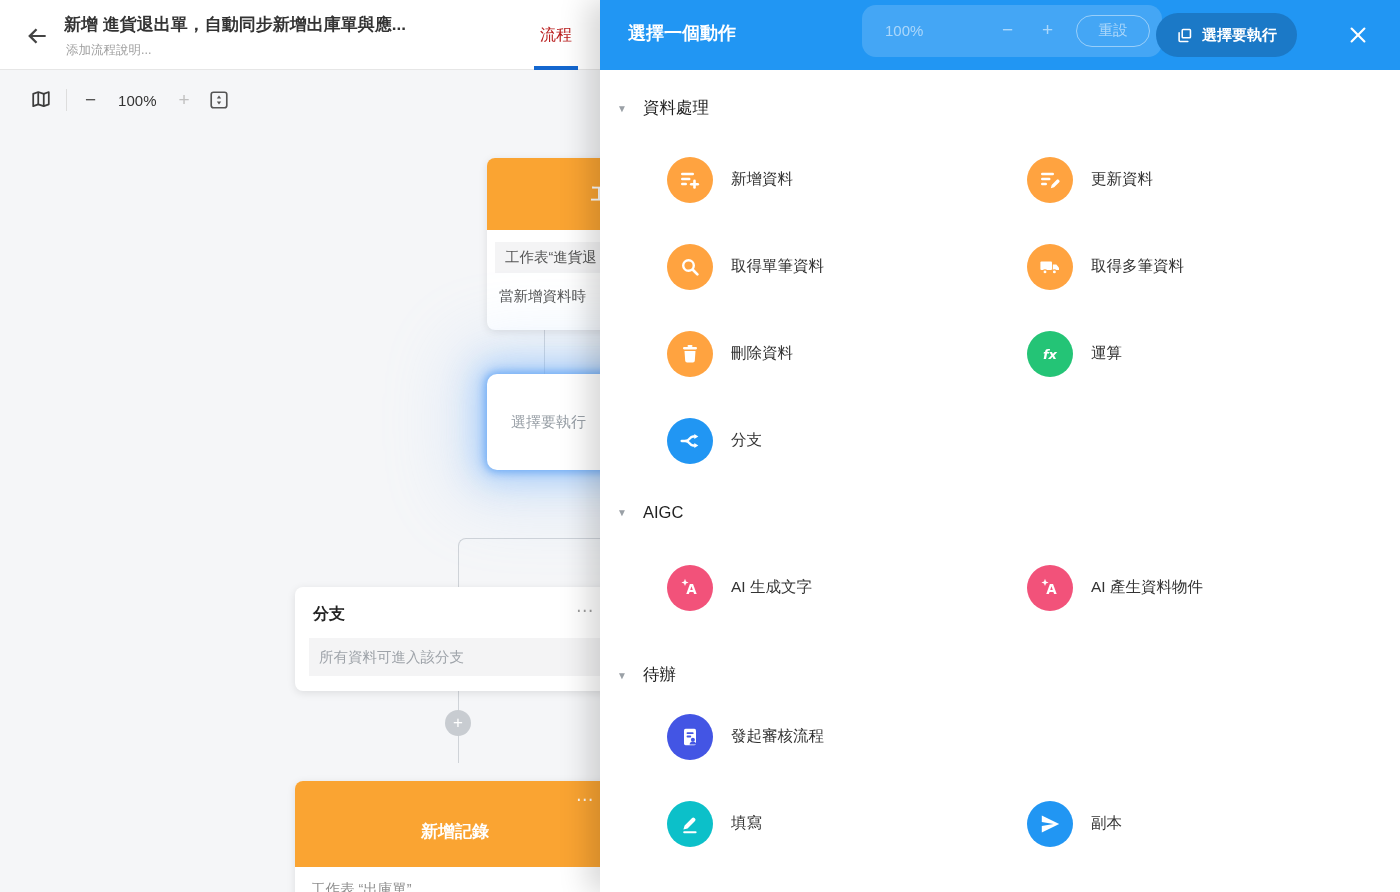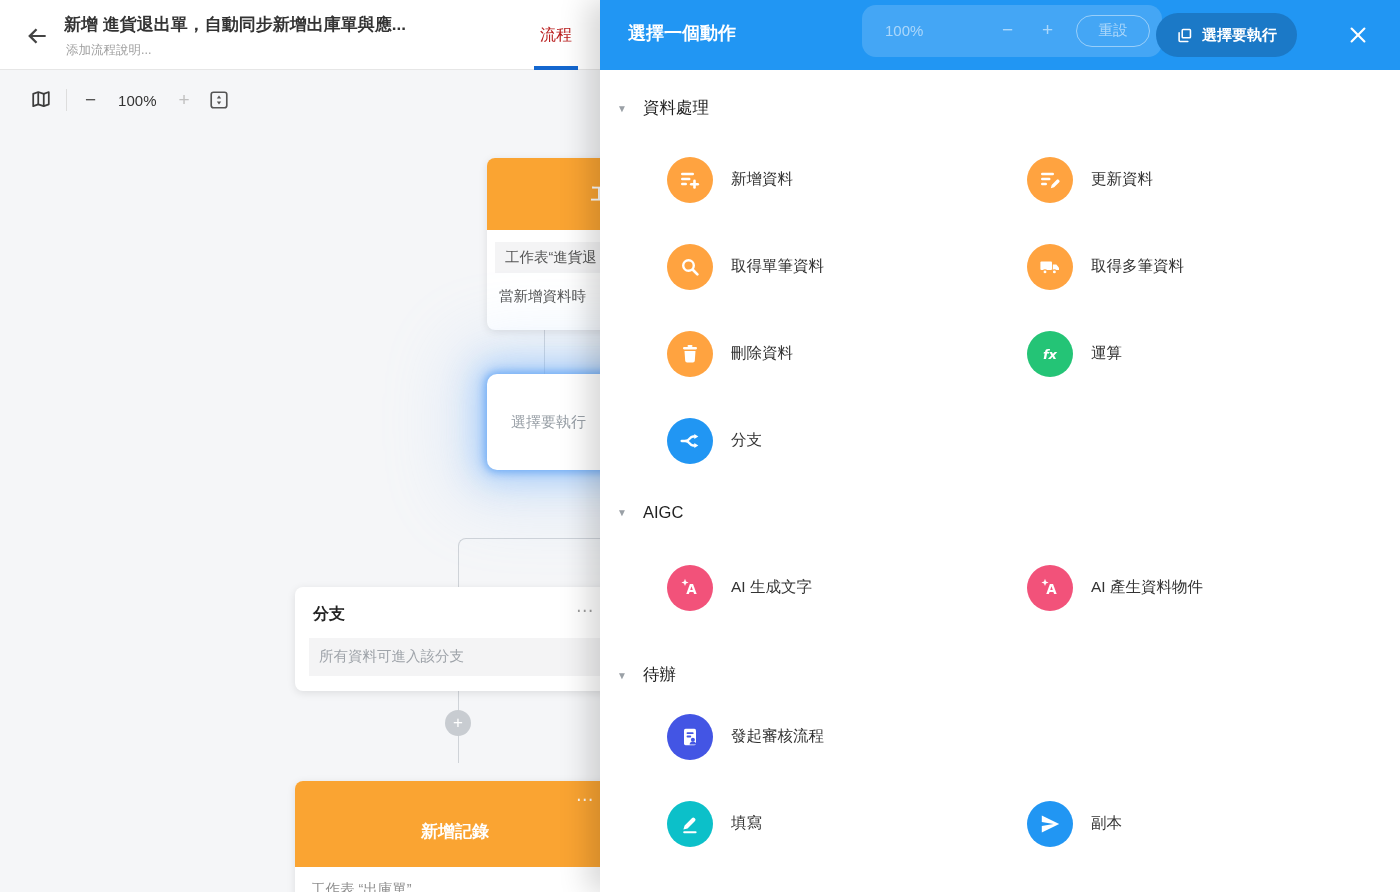--- a/index.html
+++ b/index.html
@@ -34,21 +34,21 @@
   .trig-title { position:absolute; left:104px; top:0; height:72px; display:flex; align-items:center; color:#fff; font-size:17px; font-weight:bold; }
   .trig-line1 { margin:12px 10px 0 8px; background:#f4f4f5; padding:6px 10px; font-size:14.5px; color:#555; white-space:nowrap; }
   .trig-line2 { margin:14px 10px 0 12px; font-size:14.5px; color:#555; white-space:nowrap; }
 
   .glow-node { position:absolute; background:#fff; border-radius:10px; z-index:2;
     box-shadow:0 0 10px 2px rgba(90,160,245,.85), 0 0 30px 14px rgba(120,180,250,.45), 0 0 70px 34px rgba(150,195,250,.22);
     display:flex; align-items:center; }
   .glow-node .ph-text { padding-left:24px; font-size:15px; color:#9aa1a8; white-space:nowrap; }
 
   .branch-title { padding:17px 0 0 18px; font-size:16px; font-weight:bold; color:#222; }
-  .branch-cond { margin:13px 14px 0 14px; background:#f4f4f5; height:38px; line-height:38px; padding-left:10px; font-size:14.5px; color:#9ea3a9; white-space:nowrap; overflow:hidden;font-family:Liberation Mono, monospace; }
+  .branch-cond { margin:13px 14px 0 14px; background:#f4f4f5; height:38px; line-height:38px; padding-left:10px; font-size:14.5px; color:#9ea3a9; white-space:nowrap; overflow:hidden; }
   .more-dots { position:absolute; font-size:17px; letter-spacing:2px; color:#9e9e9e; }
 
   .plus-btn { position:absolute; width:26px; height:26px; border-radius:50%; background:#c8ccd1; color:#fff; font-size:17px; line-height:25px; text-align:center; cursor:pointer; z-index:2; }
 
   .addrec-header { height:86px; background:#faa432; border-radius:8px 8px 0 0; position:relative; display:flex; align-items:center; justify-content:center; }
   .addrec-title { color:#fff; font-size:17px; font-weight:bold; margin-top:14px; }
   .addrec-body { padding:13px 16px; font-size:14.5px; color:#8d8d8d; white-space:nowrap; }
   .addrec-dots { color:rgba(255,255,255,.95); }
 
   

